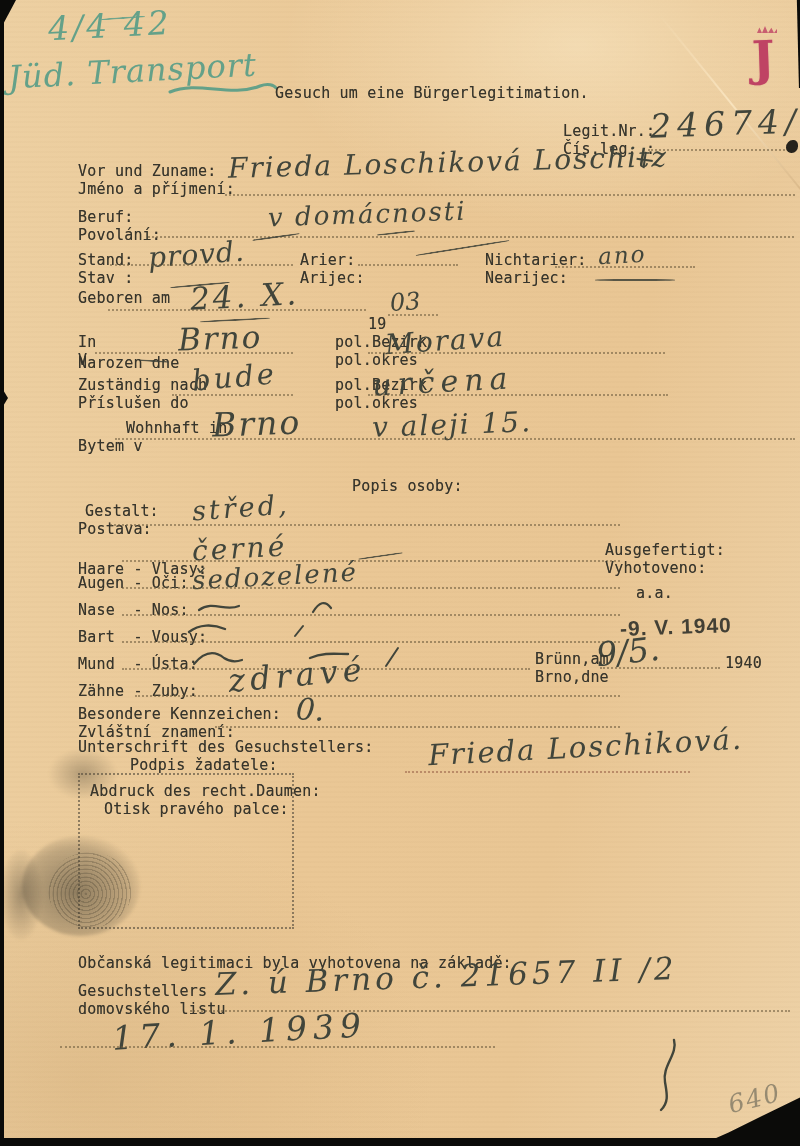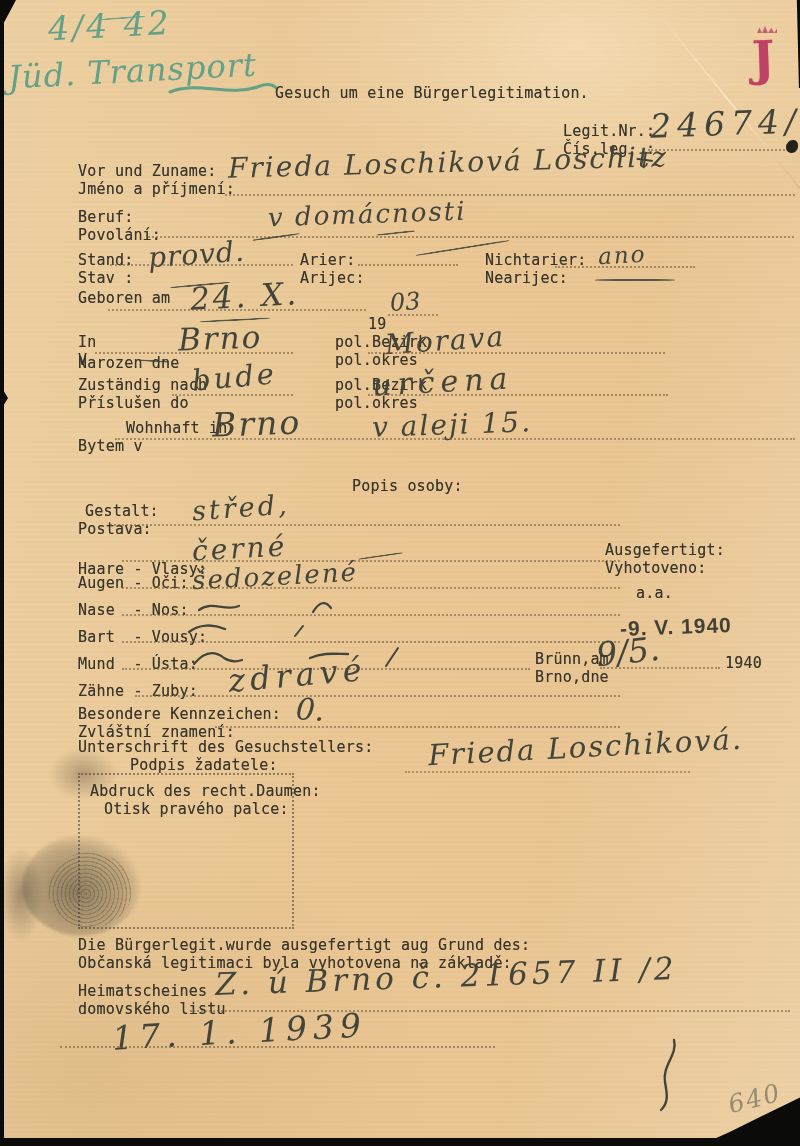--- a/index.html
+++ b/index.html
@@ -180,23 +180,22 @@
 
   <div style="position:absolute;left:78px;top:773px;width:212px;height:152px;border:2px dotted rgba(80,72,58,.6);"></div>
   <div class="t" style="left:90px;top:782px;">Abdruck des recht.Daumen:</div>
   <div class="t" style="left:104px;top:800px;">Otisk pravého palce:</div>
 
   <div class="smudge" style="left:48px;top:748px;width:70px;height:52px;background:radial-gradient(ellipse,rgba(86,76,58,.38),transparent 70%);"></div>
   <div class="smudge" style="left:22px;top:836px;width:118px;height:100px;background:radial-gradient(ellipse at 45% 55%,rgba(70,64,50,.55),rgba(70,64,50,.25) 55%,transparent 75%);"></div>
   <div class="ridges" style="left:48px;top:852px;width:84px;height:76px;"></div>
   <div class="smudge" style="left:0px;top:850px;width:42px;height:90px;background:radial-gradient(ellipse,rgba(58,53,43,.4),transparent 75%);"></div>
 
-  <div class="t" style="left:78px;top:936px;">Die Bürgerlegit.wurde ausgefertigt aug Grund des:</div>
   <div class="t" style="left:78px;top:954px;">Občanská legitimaci byla vyhotovena na základě:</div>
-  <div class="t" style="left:78px;top:982px;">Heimatscheines</div>
+  <div class="t" style="left:78px;top:982px;">Gesuchstellers</div>
   <div class="t" style="left:78px;top:1000px;">domovského listu</div>
   <div class="hw" style="left:215px;top:958px;font-size:31px;letter-spacing:4px;transform:rotate(-2deg);">Z. ú Brno č. 21657 II /2</div>
   <div class="dots" style="left:190px;top:1010px;width:600px;"></div>
   <div class="hw" style="left:112px;top:1012px;font-size:33px;letter-spacing:6px;transform:rotate(-3deg);">17. 1. 1939</div>
   <div class="dots" style="left:60px;top:1046px;width:435px;"></div>
 
   <svg class="svgink" style="left:656px;top:1038px;" width="26" height="76" viewBox="0 0 26 76">
     <path d="M18 2 C 22 16, 6 28, 9 44 C 11 56, 13 64, 5 72" stroke="#41453b" stroke-width="2.4" fill="none" stroke-linecap="round"></path>
   </svg>
 

